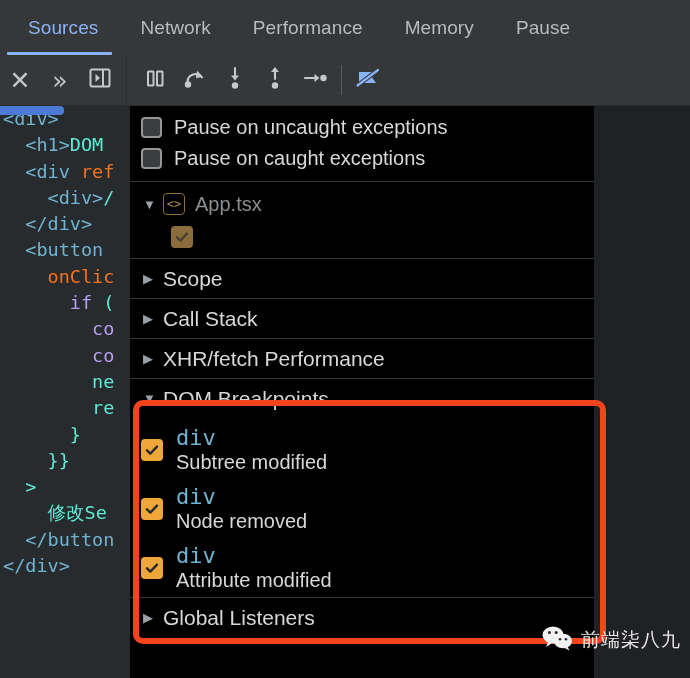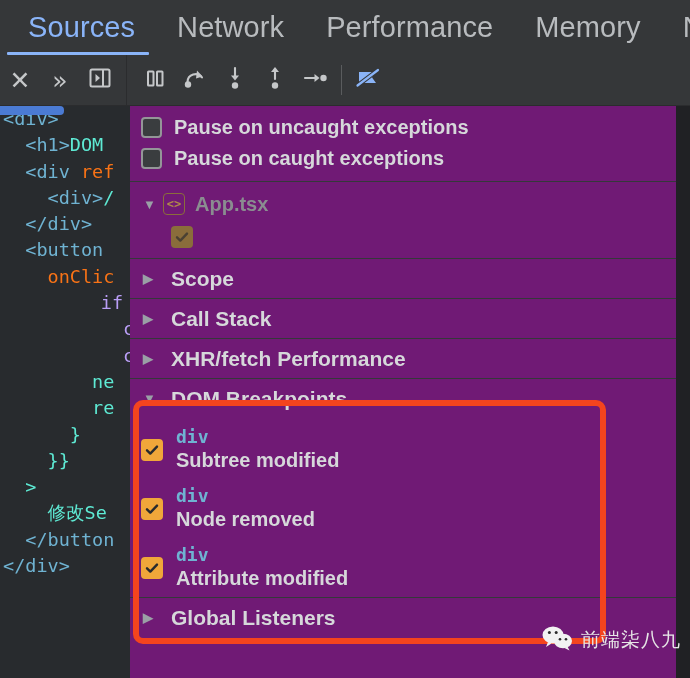--- a/index.html
+++ b/index.html
@@ -28,21 +28,21 @@
     display: flex;
     align-items: center;
     overflow: hidden;
   }
   .tab {
     position: relative;
     height: 55px;
     display: flex;
     align-items: center;
     padding: 0 21px;
-    font-size: 29px;
+    font-size: 19px;
     color: #b8bbbe;
     white-space: nowrap;
     letter-spacing: 0.1px;
   }
   .tab:first-child { padding-left: 28px; }
   .tab.active { color: #8ab4f8; }
   .tab.active::after {
     content: "";
     position: absolute;
     left: 7px; right: 7px;
@@ -101,21 +101,21 @@
   .code {
     font-family: "DejaVu Sans Mono", monospace;
     font-size: 18.5px;
     line-height: 26.3px;
     color: #d4d4d4;
     white-space: pre;
     padding-left: 3px;
   }
   .code .ln { display: block; height: 26.3px; }
   .code .tag  { color: #6fb3d2; }
-  .code .kw   { color: #b99ef5; margin-left: 31px; }
+  .code .kw   { color: #b99ef5; }
   .code .plain{ color: #5eead4; }
   .code .prop { color: #f97316; }
 
   .bp-marker {
     position: absolute;
     left: 0; top: 0;
     width: 64px; height: 9px;
     background: #4b7bd4;
     border-radius: 0 4px 4px 0;
   }
@@ -124,24 +124,23 @@
     position: absolute;
     right: 0; top: 0;
     width: 5px; height: 572px;
     background: #2f3234;
   }
 
   
   .sidepane {
     position: absolute;
     left: 130px; top: 106px;
-    width: 546px; height: 572px;
-    background: #701a75;
+    width: 464px; height: 572px;
+    background: #000000;
     overflow: hidden;
-    font-weight: bold;
   }
 
   .pause-group {
     padding: 6px 0 7px 0;
     border-bottom: 1px solid #35383a;
   }
   .pause-row {
     display: flex;
     align-items: center;
     height: 31px;
@@ -215,21 +214,20 @@
     display: flex;
     align-items: center;
     height: 40px;
     padding-left: 13px;
     border-top: 1px solid #35383a;
   }
   .section .twisty { font-size: 13px; }
   .section-label {
     font-size: 21px;
     color: #d6d8da;
-    margin-left: 8px;
   }
 
   
   .dom-list { padding-top: 2px; }
   .dom-item {
     display: flex;
     align-items: center;
     padding-left: 11px;
     height: 59px;
   }
@@ -239,21 +237,21 @@
     border-radius: 4px;
     display: flex;
     align-items: center;
     justify-content: center;
     flex: none;
   }
   .cb-on svg path { stroke: #282b2e; }
   .dom-text { margin-left: 13px; line-height: 1.15; }
   .dom-tag {
     font-family: "DejaVu Sans Mono", monospace;
-    font-size: 18px;
+    font-size: 22px;
     color: #6fb3d2;
     display: block;
   }
   .dom-kind {
     font-size: 20px;
     color: #d6d8da;
     display: block;
     margin-top: 1px;
   }
 
@@ -294,21 +292,21 @@
     <div class="tab">
       <span>Network</span>
     </div>
     <div class="tab">
       <span>Performance</span>
     </div>
     <div class="tab">
       <span>Memory</span>
     </div>
     <div class="tab">
-      <span>Node</span>
+      <span>Pause</span>
     </div>
   </div>
 
   <div class="toolbar">
 
     <div class="tb-btn">
       <span class="tb-glyph">✕</span>
     </div>
 
     <div class="tb-btn">

